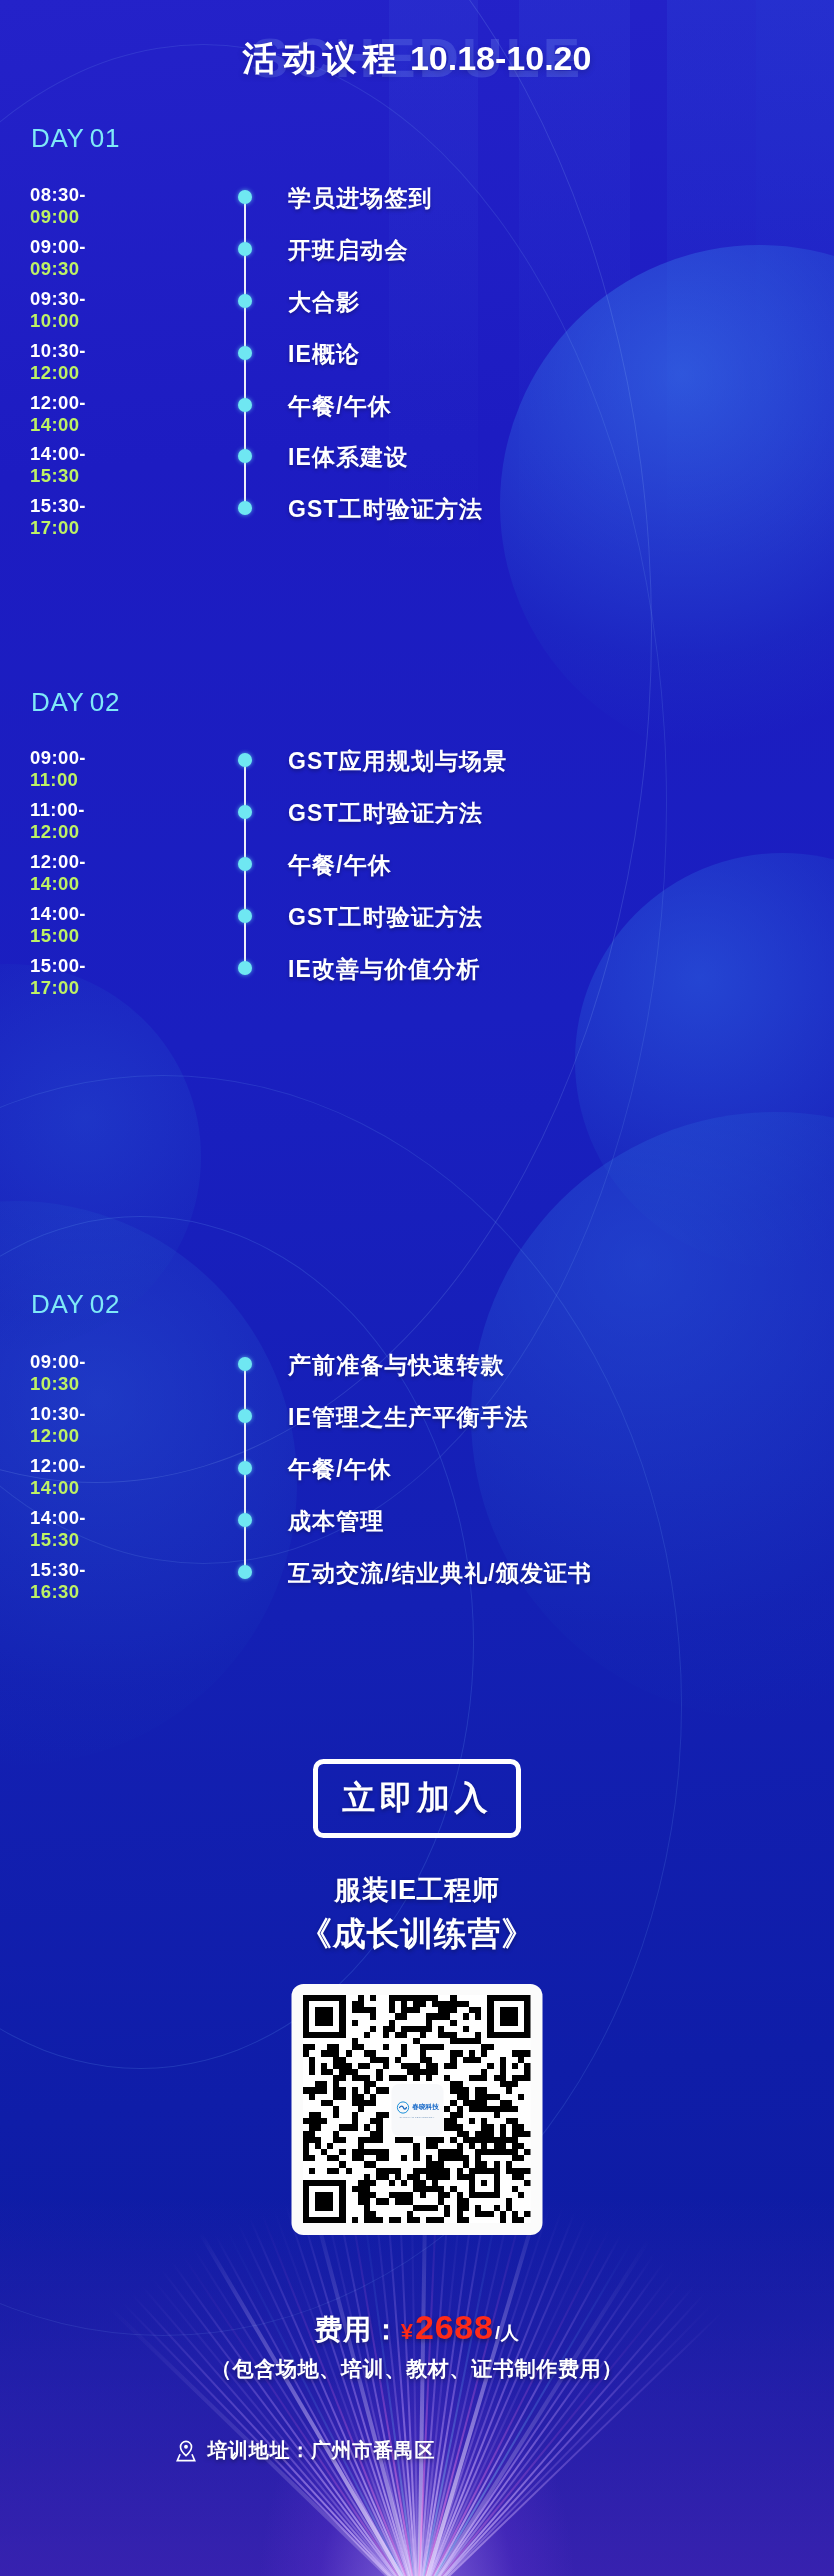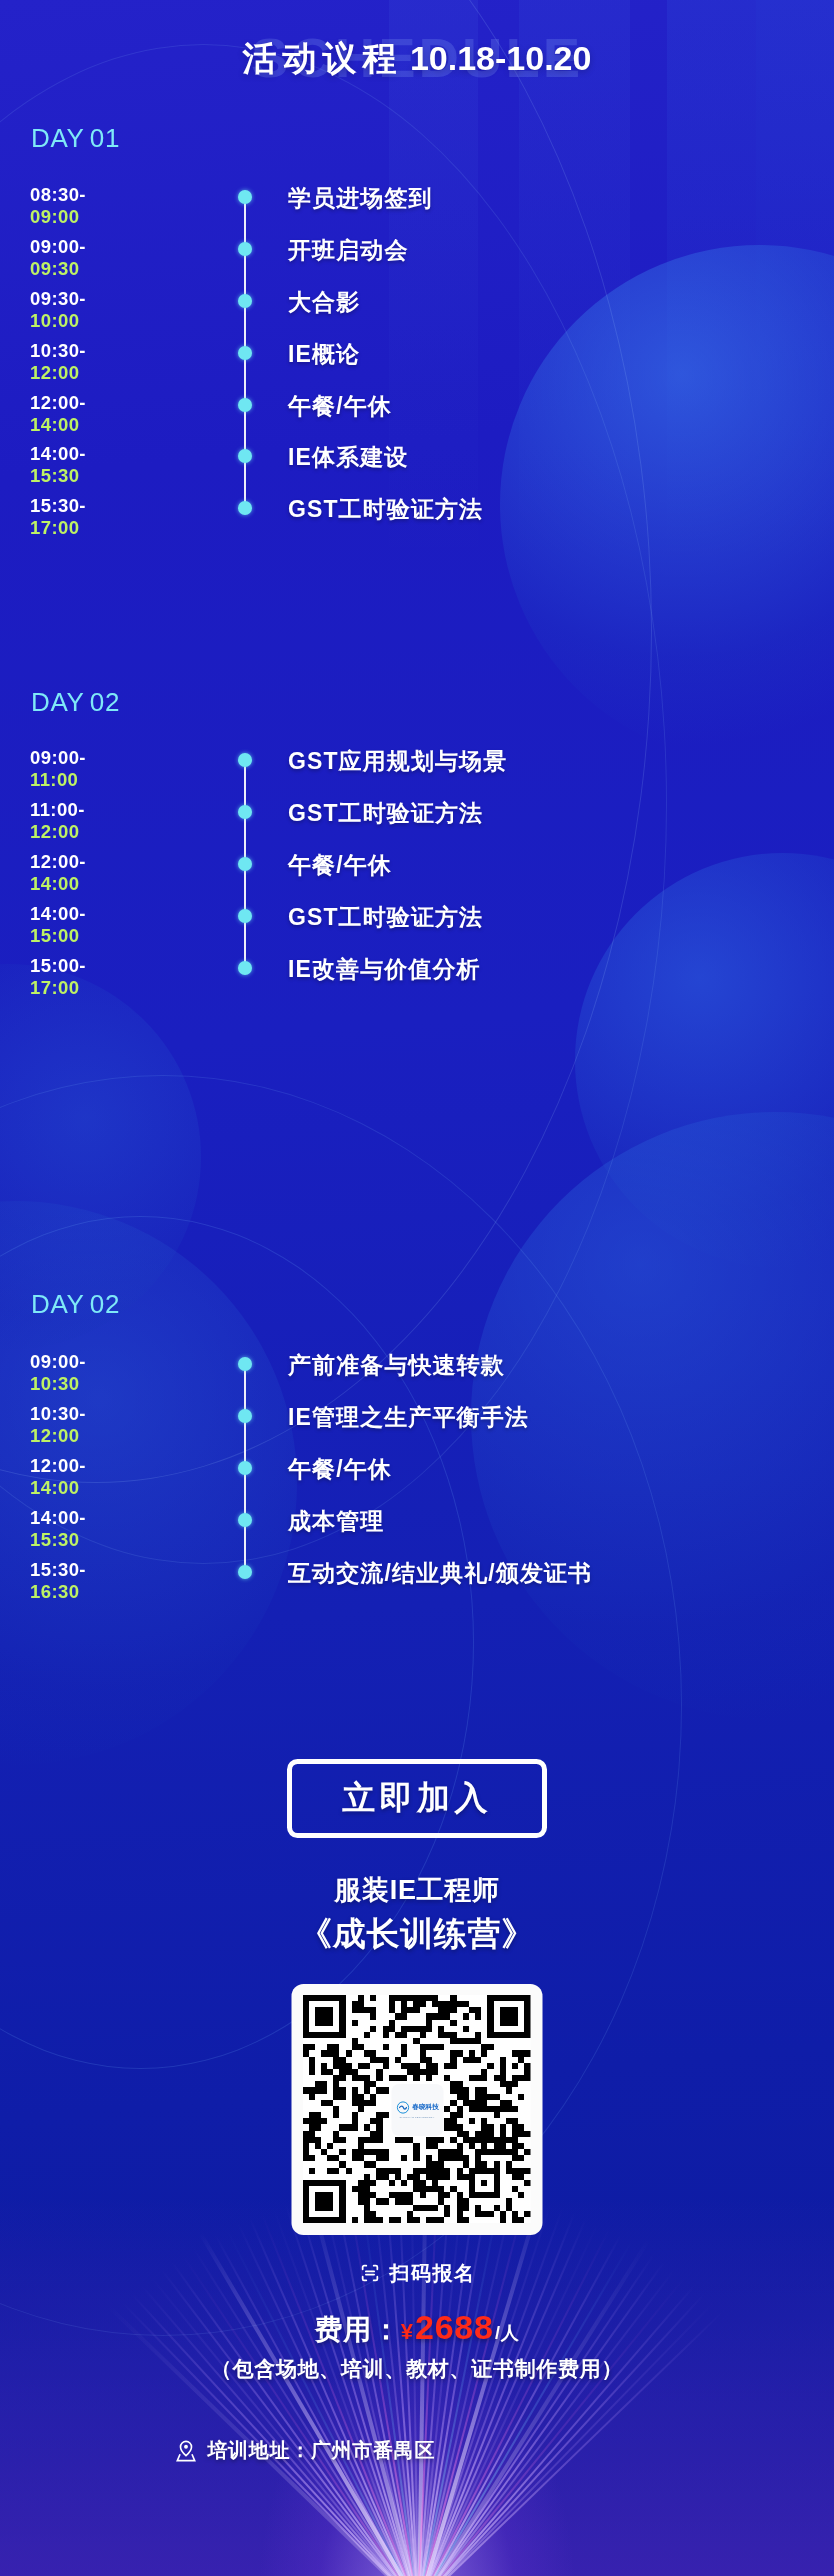--- a/index.html
+++ b/index.html
@@ -103,21 +103,21 @@
   .row .topic{
     position:absolute;left:288px;right:15px;top:-1.5px;
     color:#ffffff;font-size:23px;font-weight:bold;letter-spacing:1.1px;
     text-shadow:0 1.5px 3.7px rgba(0,0,0,.28);
     white-space:nowrap;
   }
 
   
   .cta{
     position:absolute;left:50%;transform:translateX(-50%);top:1759px;
-    width:260px;height:79px;border:5.2px solid #ffffff;border-radius:10.4px;
+    width:208px;height:79px;border:5.2px solid #ffffff;border-radius:10.4px;
     display:flex;align-items:center;justify-content:center;
     color:#ffffff;font-size:33px;font-weight:bold;letter-spacing:4.4px;
     text-shadow:0 1.5px 4.4px rgba(0,0,0,.3);
   }
 
   .camp{
     position:absolute;left:0;right:0;text-align:center;color:#ffffff;font-weight:bold;
     text-shadow:0 1.5px 4.4px rgba(0,0,0,.3);
   }
   .camp.l1{top:1872px;font-size:27px;letter-spacing:0.7px;}
@@ -419,32 +419,20 @@
             <path d="M12 3c5 0 9 4 9 9s-4 9-9 9-9-4-9-9 4-9 9-9z" fill="none" stroke="#1a8fd8" stroke-width="1.6"></path>
             <path d="M6.5 12c2-3.2 5-3.2 6 0 1 3.2 4 3.2 5 0" fill="none" stroke="#1566c0" stroke-width="2" stroke-linecap="round"></path>
           </svg>
           <span class="lg-name">春晓科技</span>
         </div>
         <div class="lg-sub">CHUNXIAO TECHNOLOGY</div>
       </div>
     </div>
   </div>
 
-  <div class="scan">
-    <span class="sicon">
-      <svg width="22" height="22" viewBox="0 0 24 24" fill="none" stroke="#ffffff" stroke-width="1.9" stroke-linecap="round">
-        <path d="M4 8V5.5A1.5 1.5 0 0 1 5.5 4H8"></path>
-        <path d="M16 4h2.5A1.5 1.5 0 0 1 20 5.5V8"></path>
-        <path d="M20 16v2.5a1.5 1.5 0 0 1-1.5 1.5H16"></path>
-        <path d="M8 20H5.5A1.5 1.5 0 0 1 4 18.5V16"></path>
-        <path d="M7.5 10.3h9"></path>
-        <path d="M7.5 13.7h9"></path>
-      </svg>
-    </span><span>扫码报名</span>
-  </div>
 
   <div class="price">
     <span>费用：</span><span class="yen">¥</span><span class="amt">2688</span><span class="per">/人</span>
   </div>
 
   <div class="incl">（包含场地、培训、教材、证书制作费用）</div>
 
   <div class="contact c1">
     <svg width="22" height="24" viewBox="0 0 24 26" fill="none" stroke="#ffffff" stroke-width="1.8">
       <path d="M12 2.5c3.3 0 6 2.7 6 6 0 4.1-6 9.5-6 9.5s-6-5.4-6-9.5c0-3.3 2.7-6 6-6z"></path>

